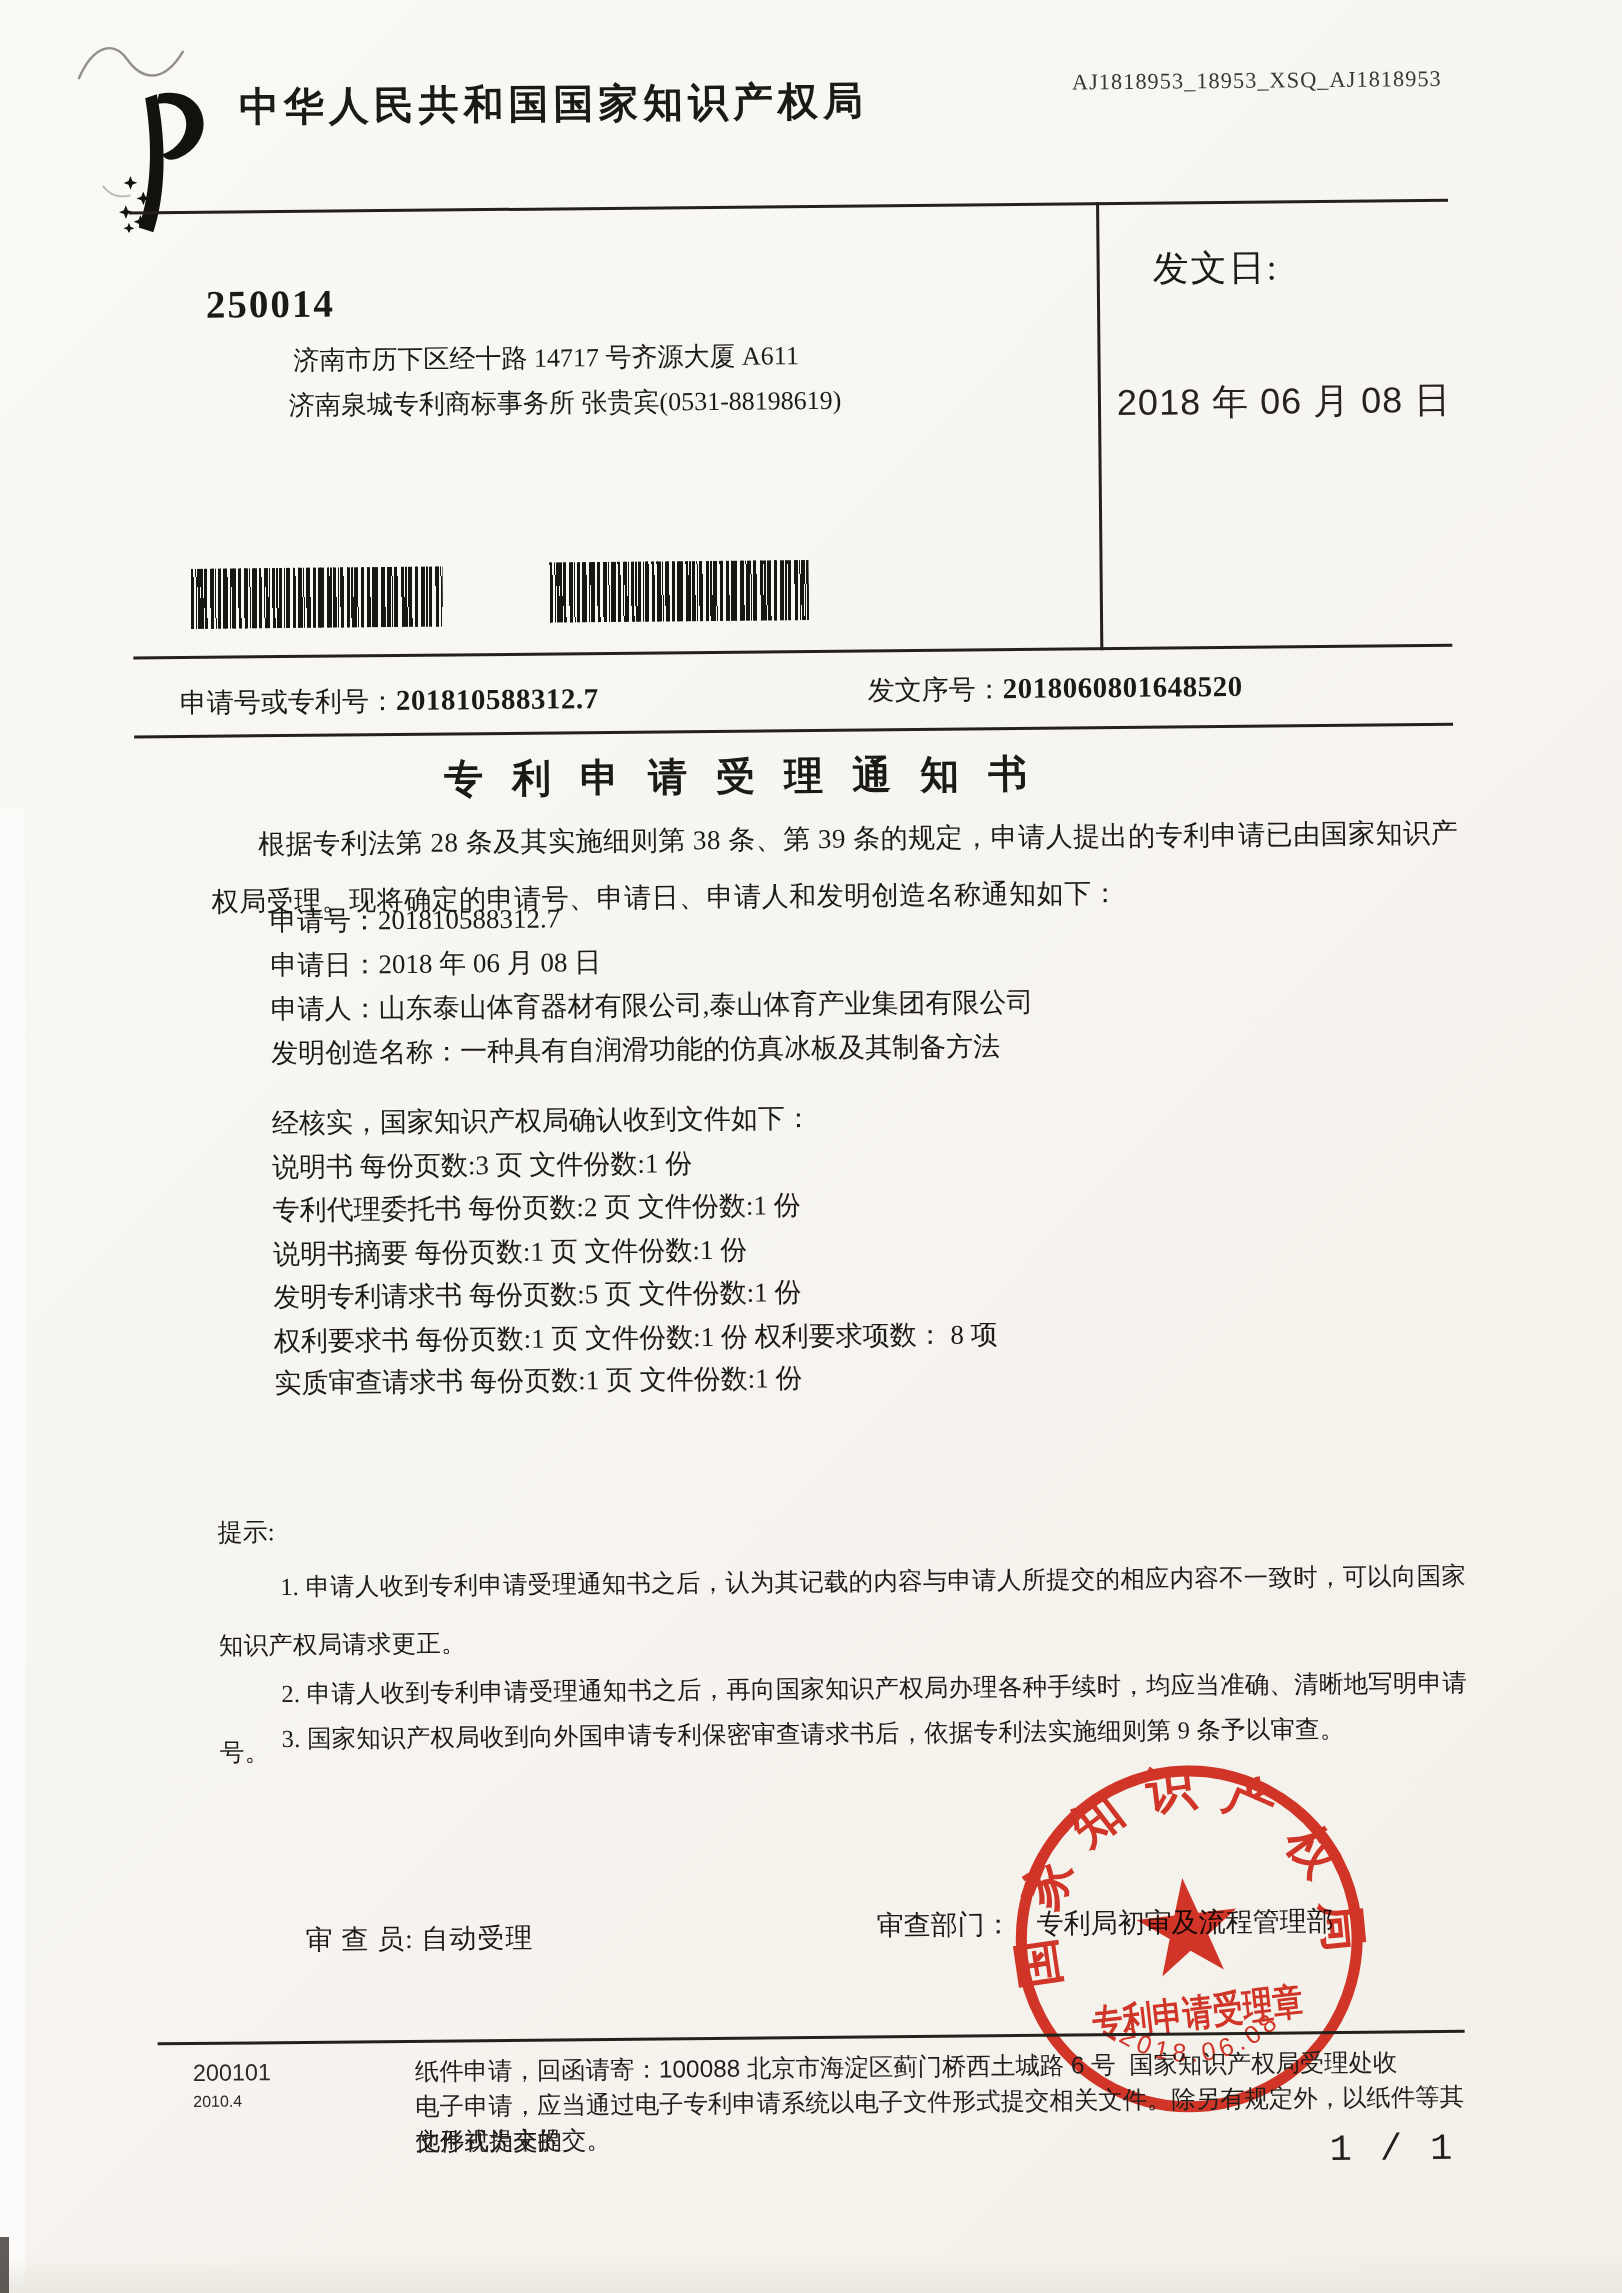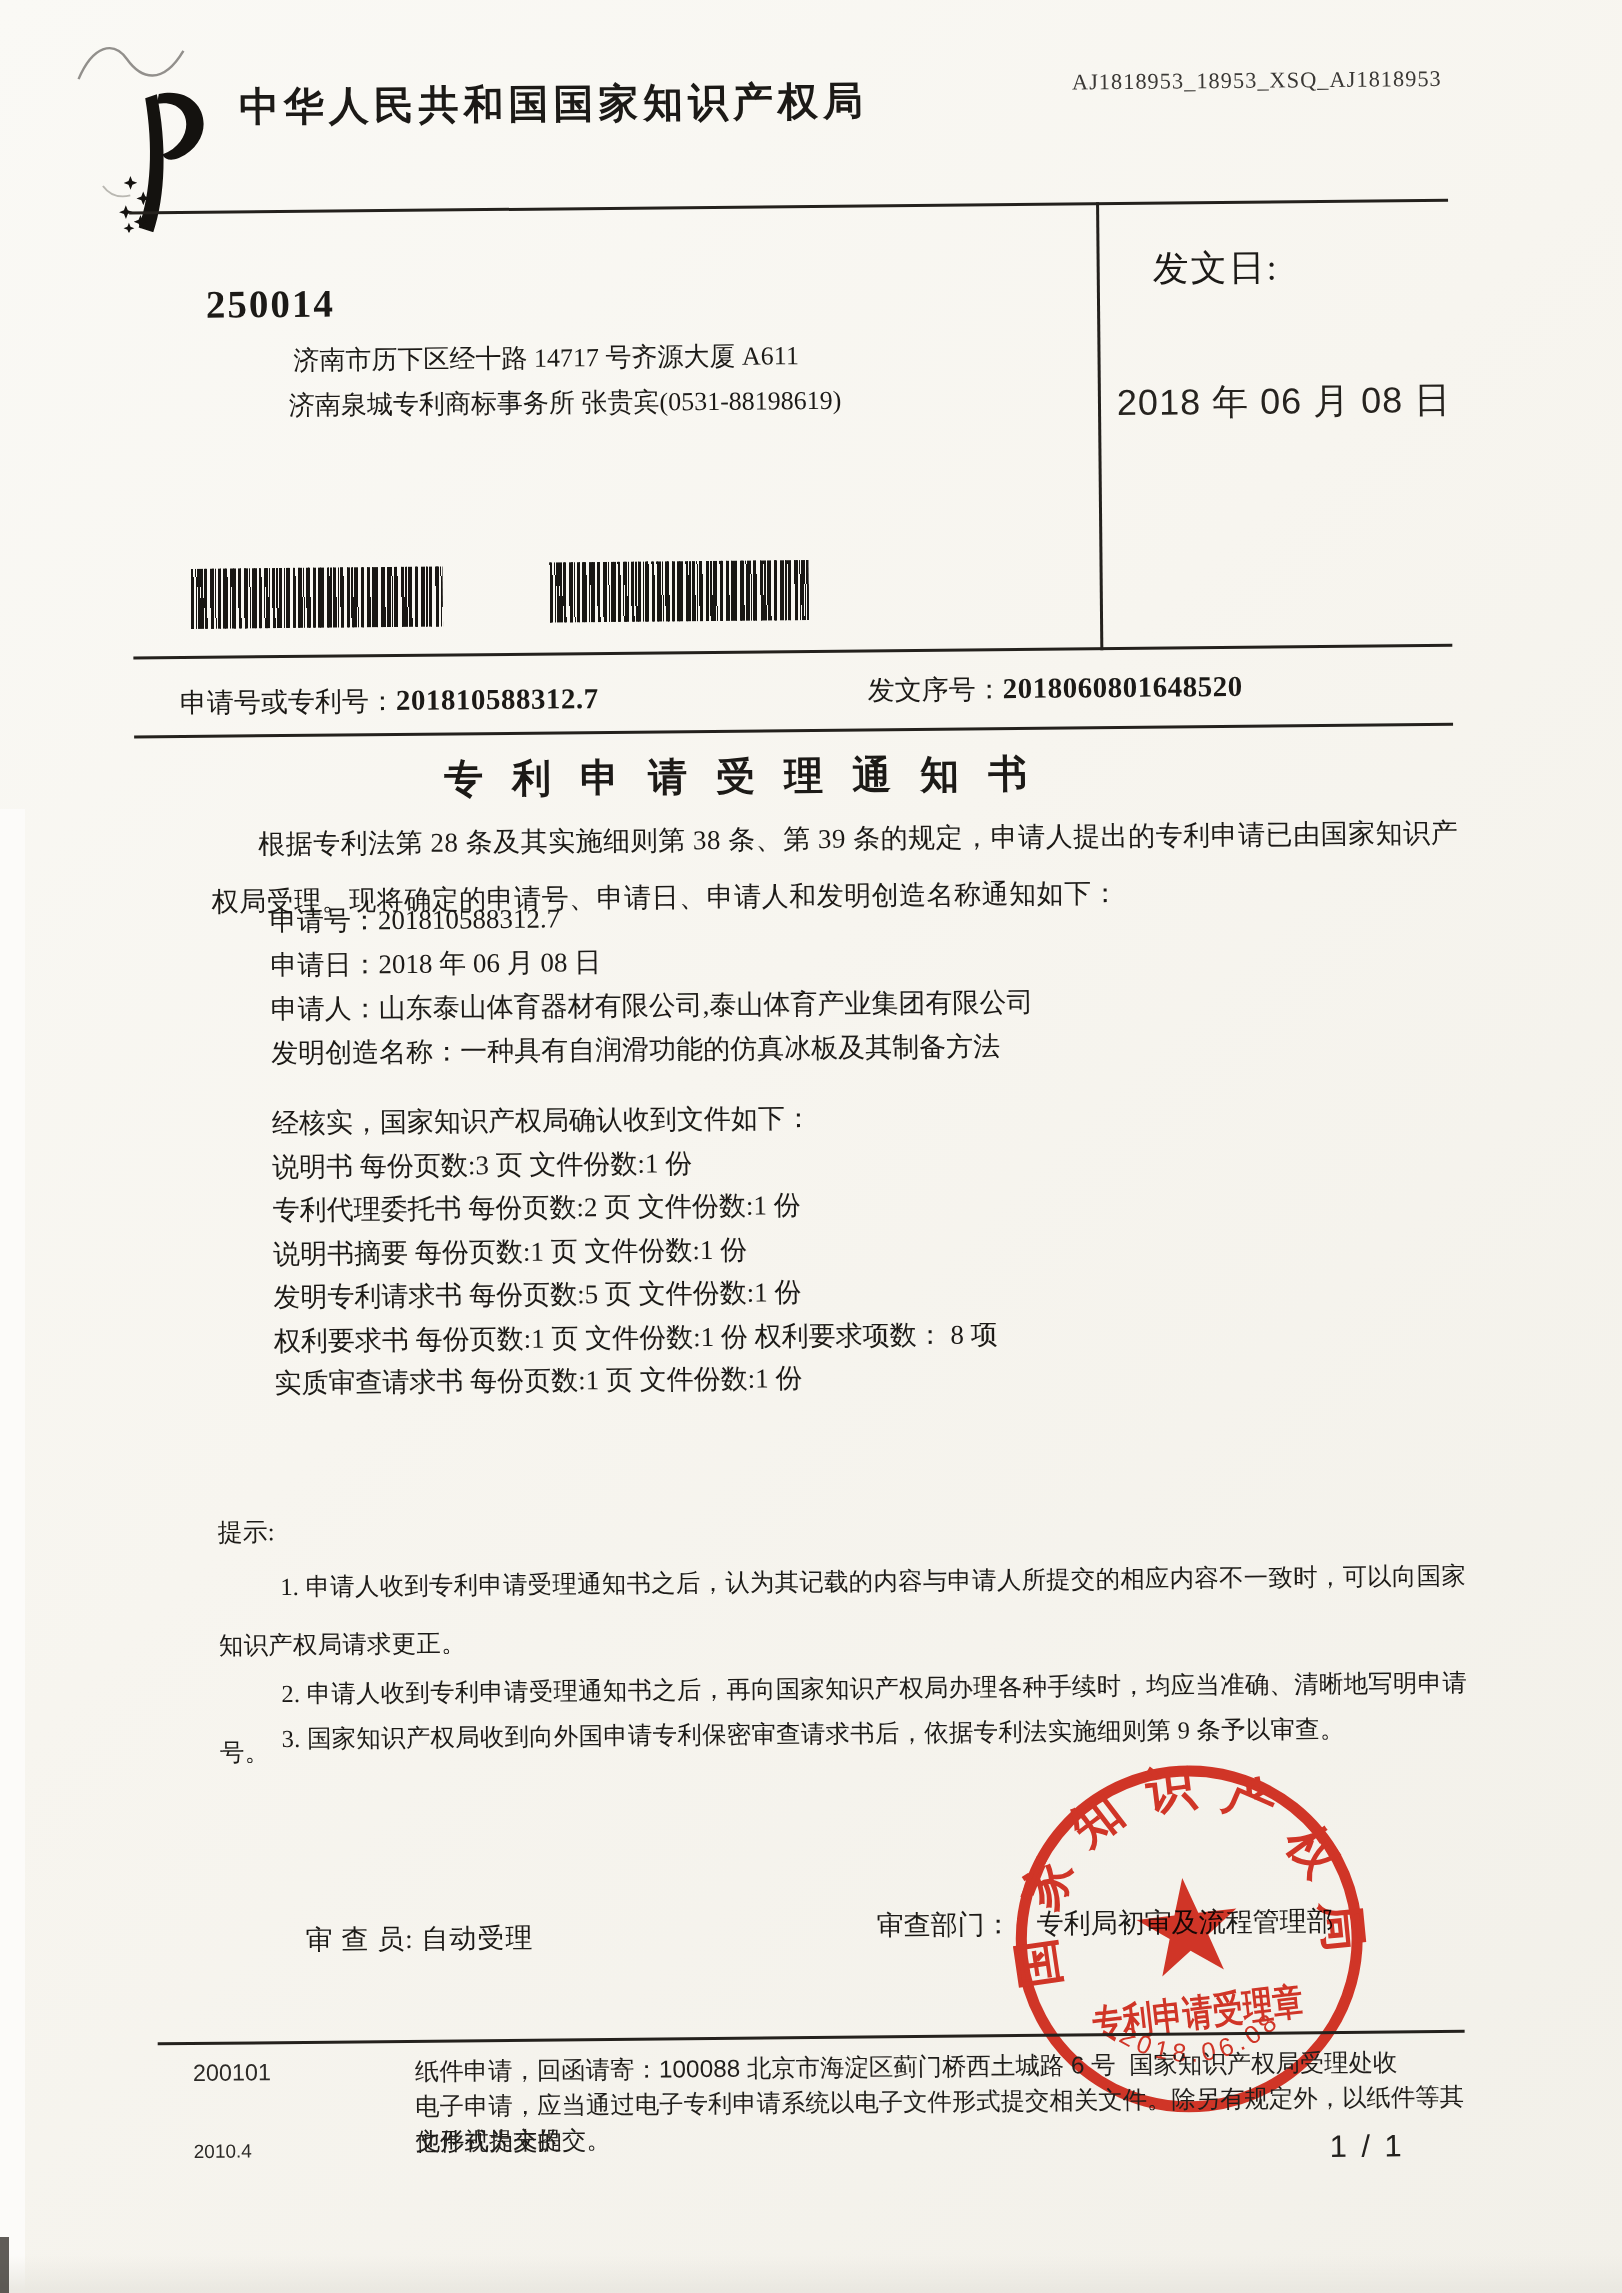--- a/index.html
+++ b/index.html
@@ -58,24 +58,24 @@
   .tip-indent{text-indent:62px;}
   .t0{top:1553px;} .t1{top:1660px;} .t2{top:1705px;}
 
   .examiner-row{left:297px; top:1917px; font-size:27px; letter-spacing:1px;}
   .dept-row{left:868px; top:1908px; font-size:27px;}
   .dept-gap{display:inline-block; width:25px;}
 
   .seal{left:993px; top:1755px; width:375px; height:375px; mix-blend-mode:multiply; opacity:0.95;}
 
   .form-code{left:183px; top:2054px; font-size:23.4px; color:#2c2a27;text-align:right;}
-  .form-date{left:183px; top:2087px; font-size:19px; color:#2c2a27;margin-top:48px;}
+  .form-date{left:183px; top:2087px; font-size:16px; color:#2c2a27;}
   .foot-line{left:405px; width:1063px; font-size:24.4px; line-height:35px; color:#201e1b;}
   .fl1{top:2050px;} .fl2{top:2085px;} .fl3{top:2120px;}
-  .page-indicator{left:1319px; top:2134px; font-size:31px; letter-spacing:2.9px; color:#23211e;}
+  .page-indicator{left:1319px; top:2134px; font-size:37px; letter-spacing:2.9px; color:#23211e;font-family:Liberation Mono, monospace;}
 
   .edge-left{left:0; top:809px; width:25px; height:1484px; background:#fdfcfa; opacity:0.85;}
   .edge-bottom{left:0; top:2255px; width:1623px; height:39px;
     background:linear-gradient(180deg,rgba(236,234,228,0) 0%,#e9e7e0 90%); opacity:0.9;}
   .corner-mark{left:0; top:2237px; width:8.8px; height:57px; background:#38342f; opacity:0.8;}
   .artifacts{left:78px; top:25px; width:146px; height:176px;}
 </style>
 </head>
 <body>
 

